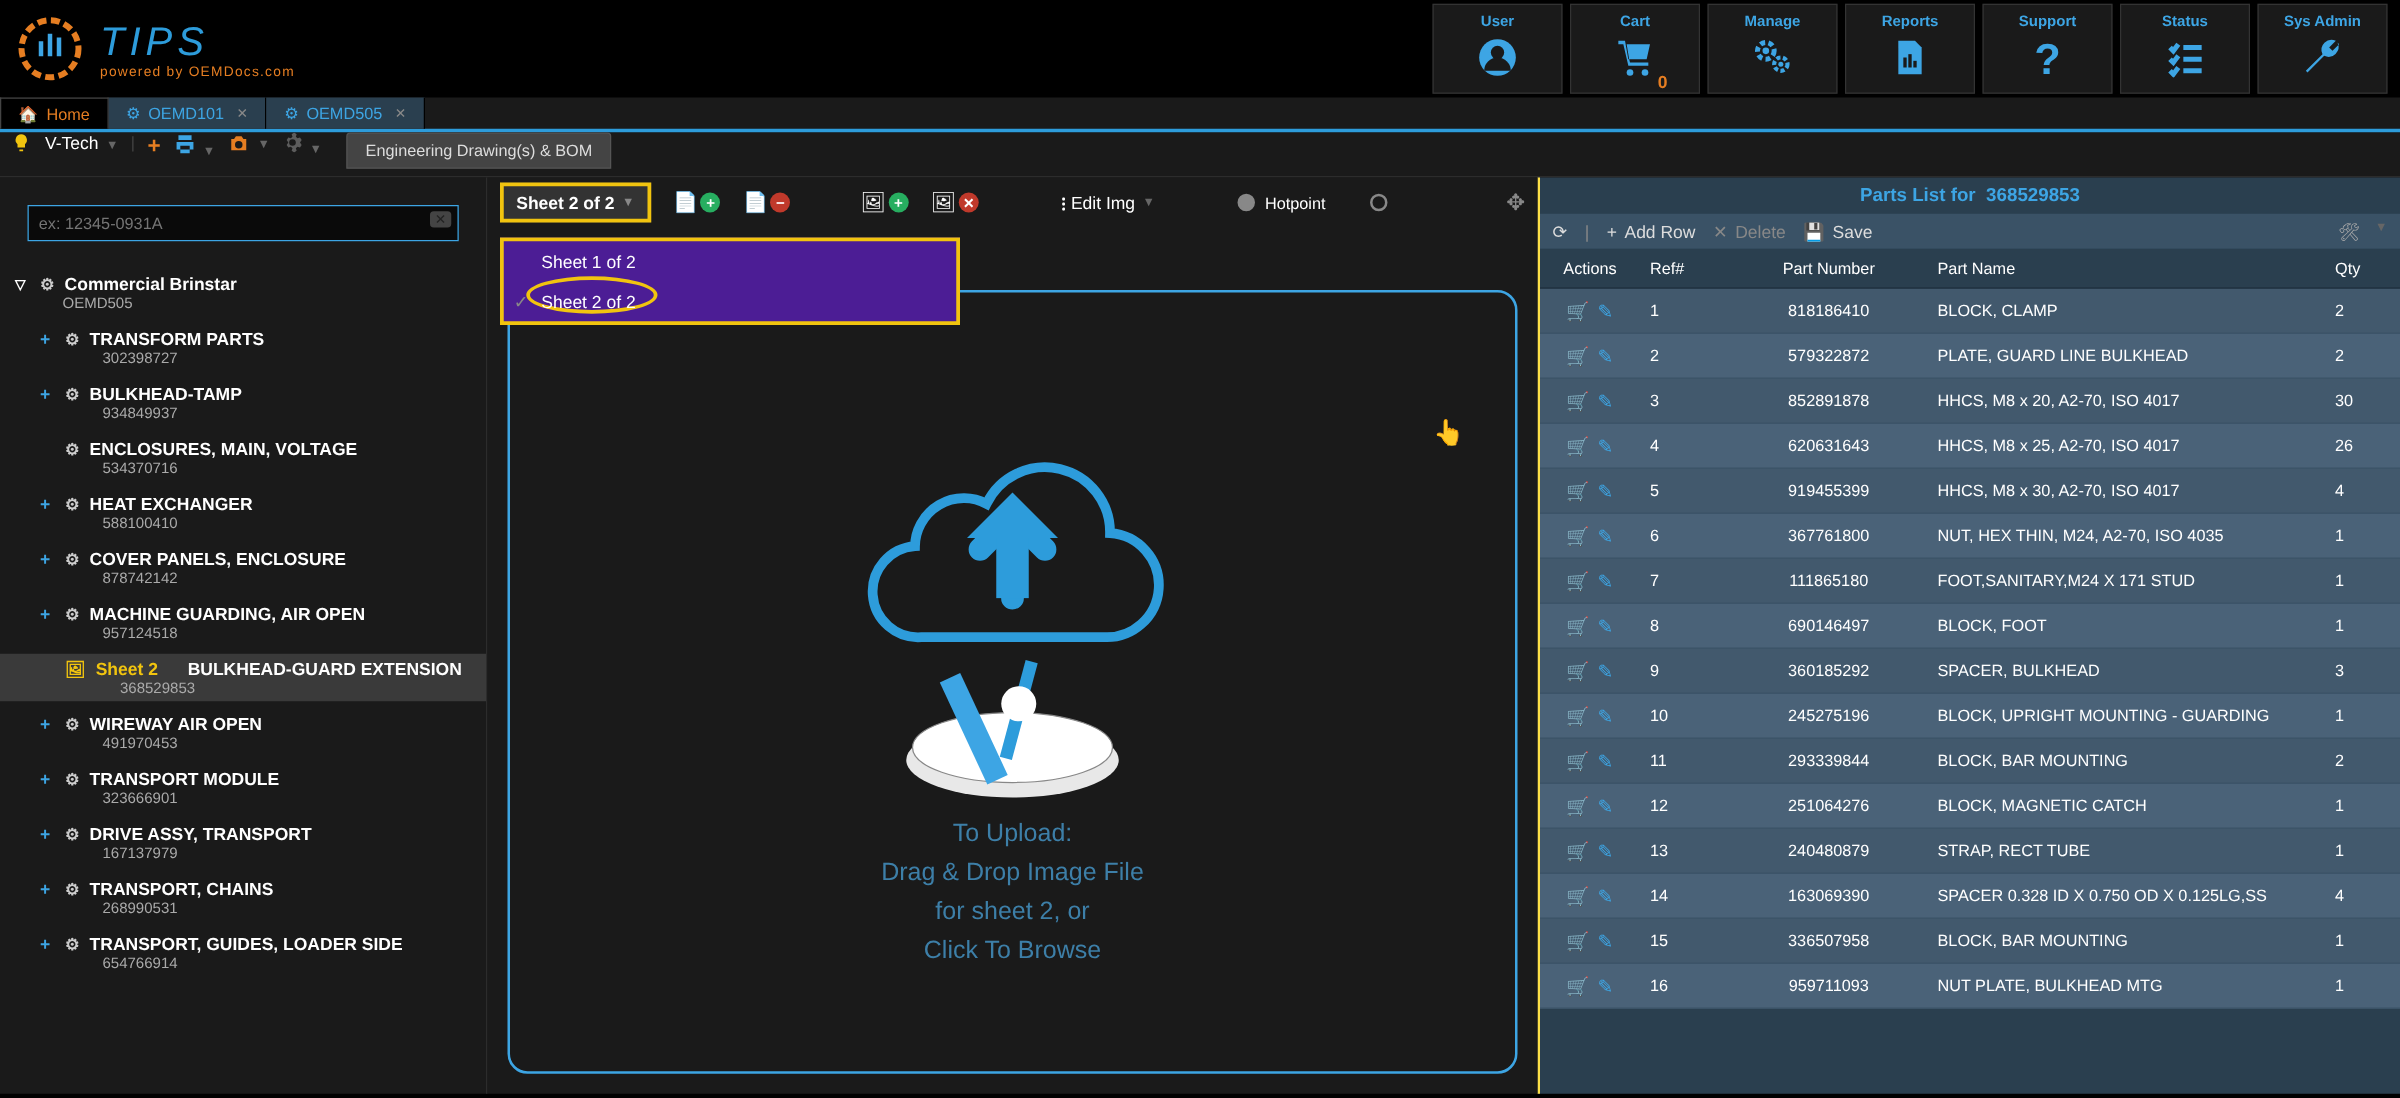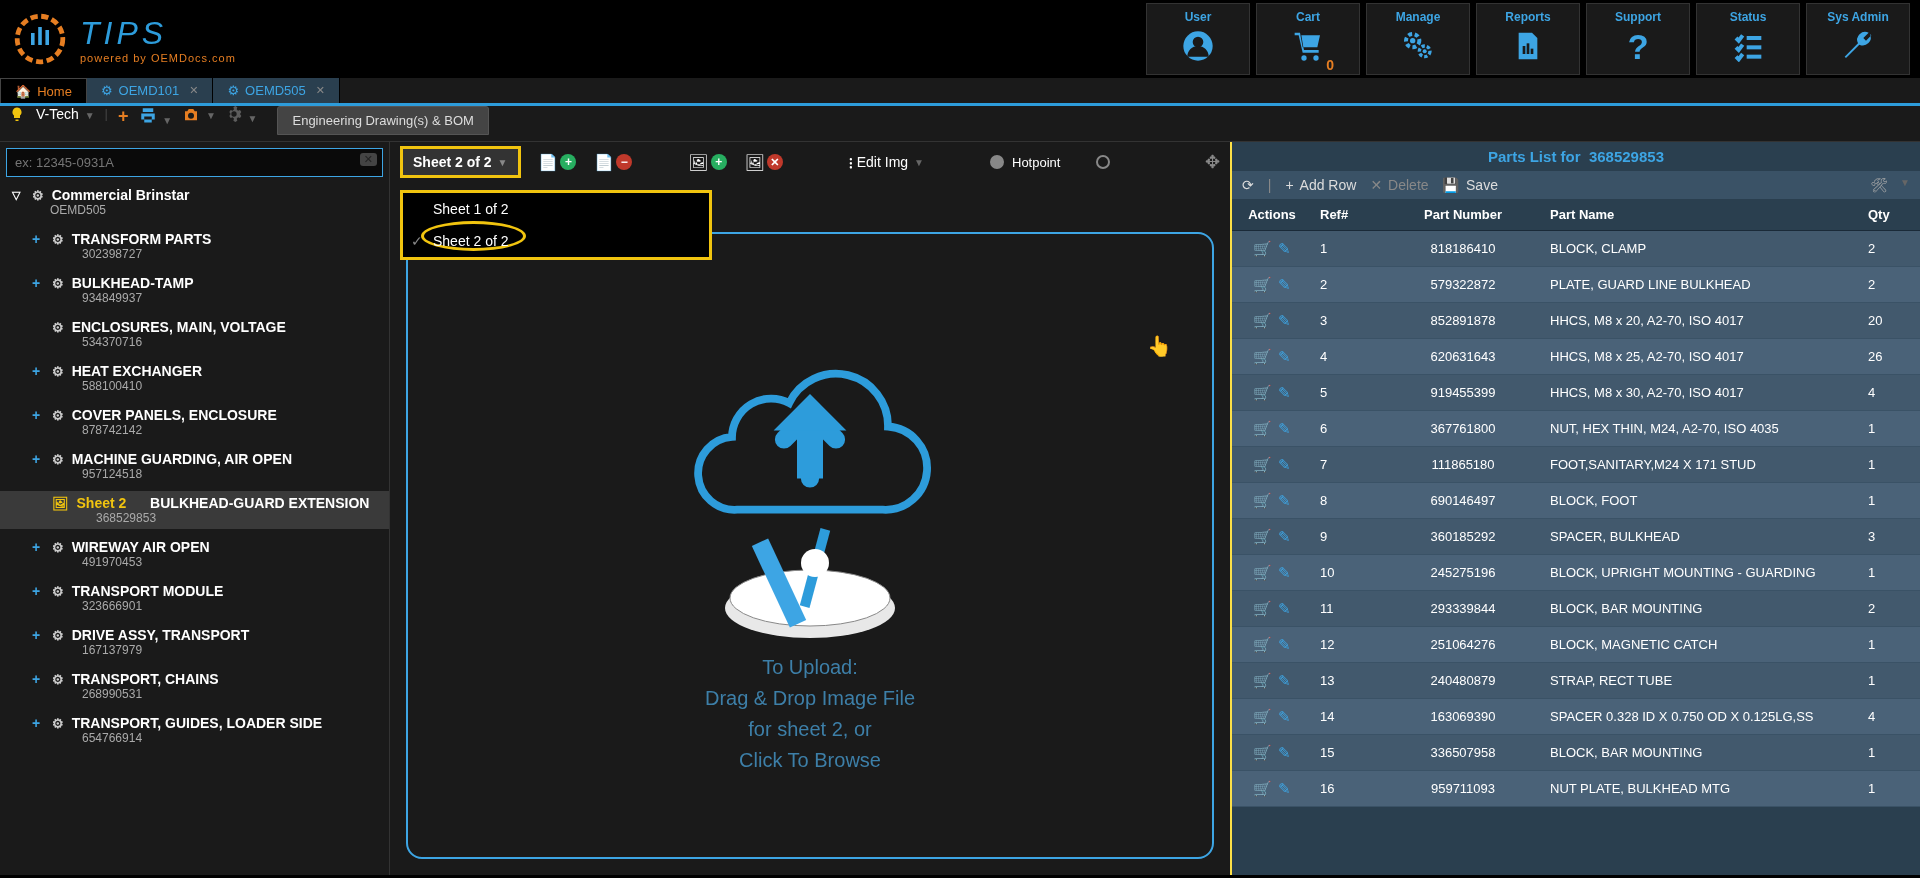--- a/index.html
+++ b/index.html
@@ -33,21 +33,21 @@
 .tb-caret { color: #666; font-size: 10px; margin-left: 2px; }
 .tb-sep { color: #444; }
 .tb-blue { color: #3da5e4; }
 .sub-tab { background: #444; color: #ddd; padding: 6px 14px; border-radius: 3px 3px 0 0; margin-left: 10px; font-size: 13px; border: 1px solid #555; }
 
 
 .main { display: flex; height: calc(878px - 78px - 31px - 36px); }
 
 
 .tree-panel { width: 390px; background: #1a1a1a; border-right: 1px solid #333; display: flex; flex-direction: column; }
-.search-box { margin: 6px; position: relative; }
+.search-box { margin: 22px; position: relative; }
 .search-box input { width: 100%; background: #0a0a0a; border: 1px solid #3da5e4; color: #888; padding: 6px 28px 6px 8px; font-size: 13px; }
 .search-box .clear { position: absolute; right: 6px; top: 5px; background: #444; color: #222; border-radius: 3px; padding: 0 4px; font-size: 11px; cursor: pointer; }
 .tree { overflow-y: auto; flex: 1; }
 .tree-node { padding: 4px 8px 4px 20px; cursor: pointer; }
 .tree-node.root { padding-left: 12px; }
 .tree-node .row1 { display: flex; align-items: center; gap: 8px; color: #fff; font-size: 14px; font-weight: bold; }
 .tree-node .row1 .caret { color: #fff; width: 12px; font-size: 11px; }
 .tree-node .row1 .plus { color: #3da5e4; width: 12px; font-size: 14px; }
 .tree-node .row1 .gear { color: #ccc; font-size: 13px; }
 .tree-node .row2 { color: #aaa; font-size: 12px; padding-left: 50px; }
@@ -70,21 +70,21 @@
 .ct-plus { background: #27ae60; color: #fff; border-radius: 50%; width: 16px; height: 16px; display: flex; align-items: center; justify-content: center; font-size: 12px; font-weight: bold; }
 .ct-minus { background: #c0392b; color: #fff; border-radius: 50%; width: 16px; height: 16px; display: flex; align-items: center; justify-content: center; font-size: 12px; font-weight: bold; }
 .ct-times { background: #c0392b; color: #fff; border-radius: 50%; width: 16px; height: 16px; display: flex; align-items: center; justify-content: center; font-size: 11px; font-weight: bold; }
 .edit-img { color: #fff; font-size: 14px; display: flex; align-items: center; gap: 4px; }
 .hotpoint { display: flex; align-items: center; gap: 8px; color: #fff; }
 .hp-radio { width: 14px; height: 14px; border-radius: 50%; border: 2px solid #888; }
 .hp-radio.filled { background: #888; }
 .move-icon { margin-left: auto; color: #888; font-size: 18px; cursor: move; }
 
 
-.dd-menu { position: absolute; top: 48px; left: 10px; width: 312px; background: #000000; border: 3px solid #f1c40f; z-index: 10; }
+.dd-menu { position: absolute; top: 48px; left: 10px; width: 368px; background: #4c1d95; border: 3px solid #f1c40f; z-index: 10; }
 .dd-item { padding: 8px 30px; color: #fff; font-size: 14px; cursor: pointer; position: relative; }
 .dd-item.sel { }
 .dd-item.sel .check { position: absolute; left: 8px; color: #888; }
 .dd-circle { position: absolute; left: 18px; top: 28px; width: 105px; height: 30px; border: 3px solid #f1c40f; border-radius: 50%; pointer-events: none; }
 
 
 .upload-zone { flex: 1; margin: 50px 16px 16px 16px; border: 2px solid #3da5e4; border-radius: 16px; display: flex; flex-direction: column; align-items: center; justify-content: center; gap: 8px; color: #3da5e4; position: relative; }
 .cloud-icon { width: 260px; height: 200px; margin-bottom: 10px; }
 .doc-icon { width: 200px; height: 150px; margin-top: -40px; }
 .upload-text { font-size: 20px; color: #3d7fa8; font-weight: 500; }
@@ -92,21 +92,21 @@
 
 
 .parts-panel { width: 690px; background: #2a3f4f; display: flex; flex-direction: column; border-left: 2px solid #fde047; }
 .parts-header { text-align: center; padding: 6px; color: #3da5e4; font-size: 15px; font-weight: bold; }
 .parts-header .num { color: #3da5e4; }
 .parts-toolbar { display: flex; align-items: center; padding: 6px 10px; gap: 14px; background: #3a5266; color: #ddd; font-size: 14px; }
 .pt-btn { display: flex; align-items: center; gap: 6px; cursor: pointer; }
 .pt-disabled { color: #888; }
 .pt-right { margin-left: auto; display: flex; gap: 10px; }
 .parts-table { flex: 1; overflow-y: auto; }
-.pt-head { display: flex; background: #2a3f4f; color: #fff; font-size: 13px; font-weight: bold; border-bottom: 1px solid #1a2a38; }
+.pt-head { display: flex; background: #2a3f4f; color: #fff; font-size: 13px; font-weight: normal; border-bottom: 1px solid #1a2a38; }
 .pt-row { display: flex; background: #4a6278; color: #fff; font-size: 13px; border-bottom: 1px solid #3a5266; height: 36px; align-items: center; }
 .pt-row:nth-child(odd) { background: #42596d; }
 .col-actions { width: 80px; padding: 8px; display: flex; gap: 6px; justify-content: center; }
 .col-ref { width: 72px; padding: 8px; }
 .col-pn { width: 158px; padding: 8px; text-align: center; }
 .col-name { flex: 1; padding: 8px; }
 .col-qty { width: 60px; padding: 8px; }
 .action-icon { color: #3da5e4; cursor: pointer; font-size: 15px; }
 
 
@@ -455,21 +455,21 @@
     <div class="col-qty">2</div>
           </div>
           <div class="pt-row">
     <div class="col-actions">
               <span class="action-icon">🛒</span>
               <span class="action-icon">✎</span>
             </div>
     <div class="col-ref">3</div>
     <div class="col-pn">852891878</div>
     <div class="col-name">HHCS, M8 x 20, A2-70, ISO 4017</div>
-    <div class="col-qty">20</div>
+    <div class="col-qty">30</div>
           </div>
           <div class="pt-row">
     <div class="col-actions">
               <span class="action-icon">🛒</span>
               <span class="action-icon">✎</span>
             </div>
     <div class="col-ref">4</div>
     <div class="col-pn">620631643</div>
     <div class="col-name">HHCS, M8 x 25, A2-70, ISO 4017</div>
     <div class="col-qty">26</div>

